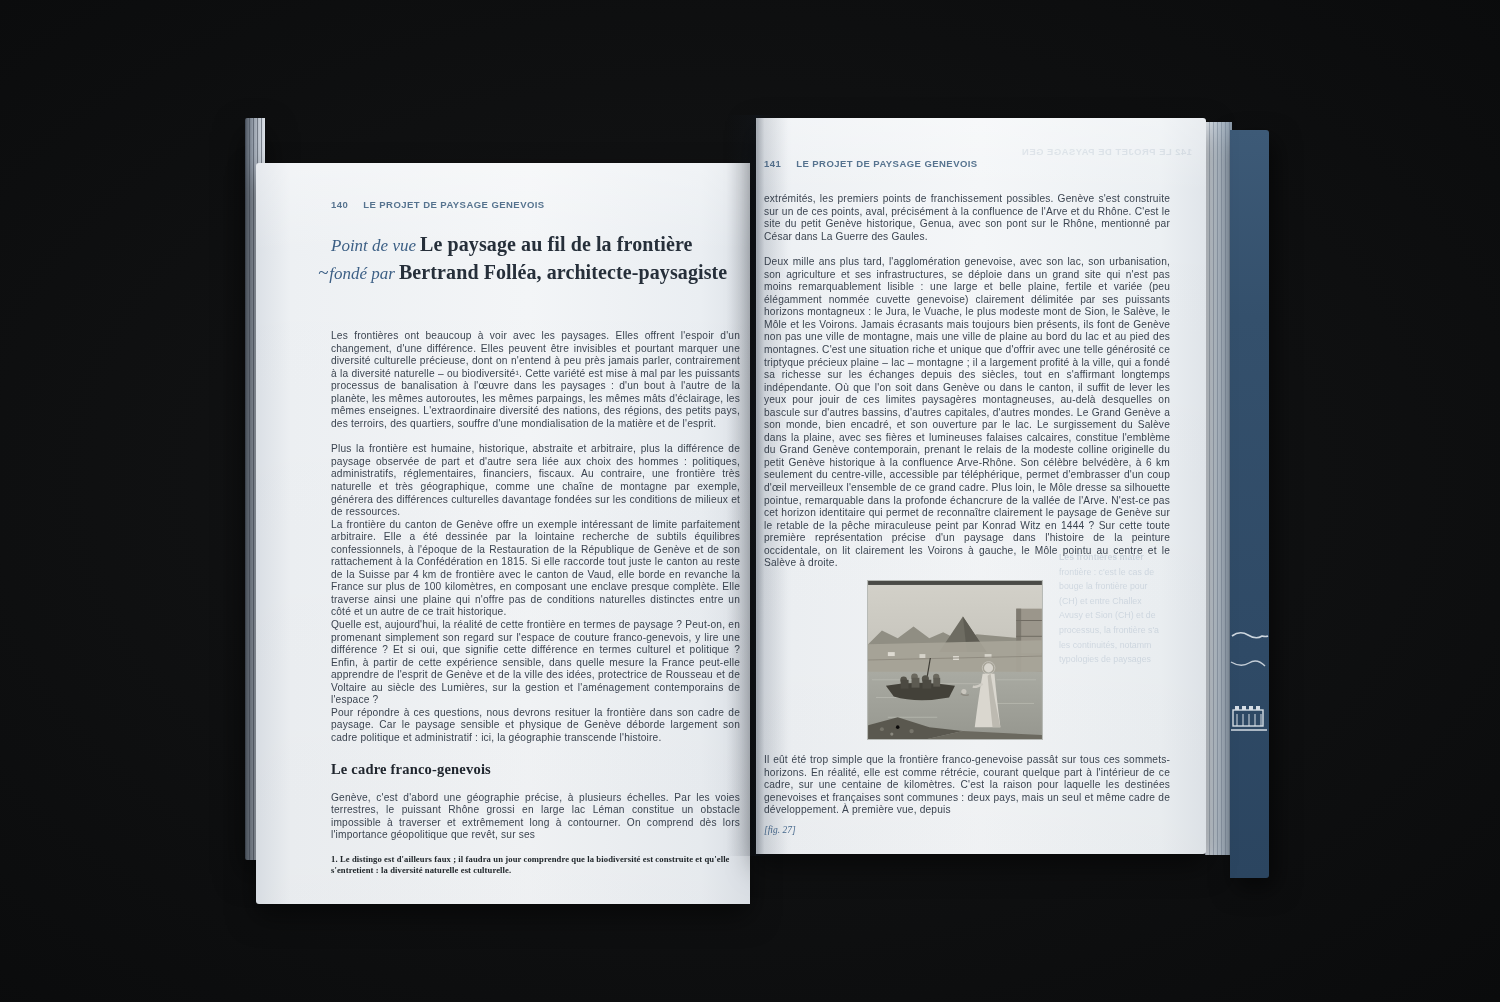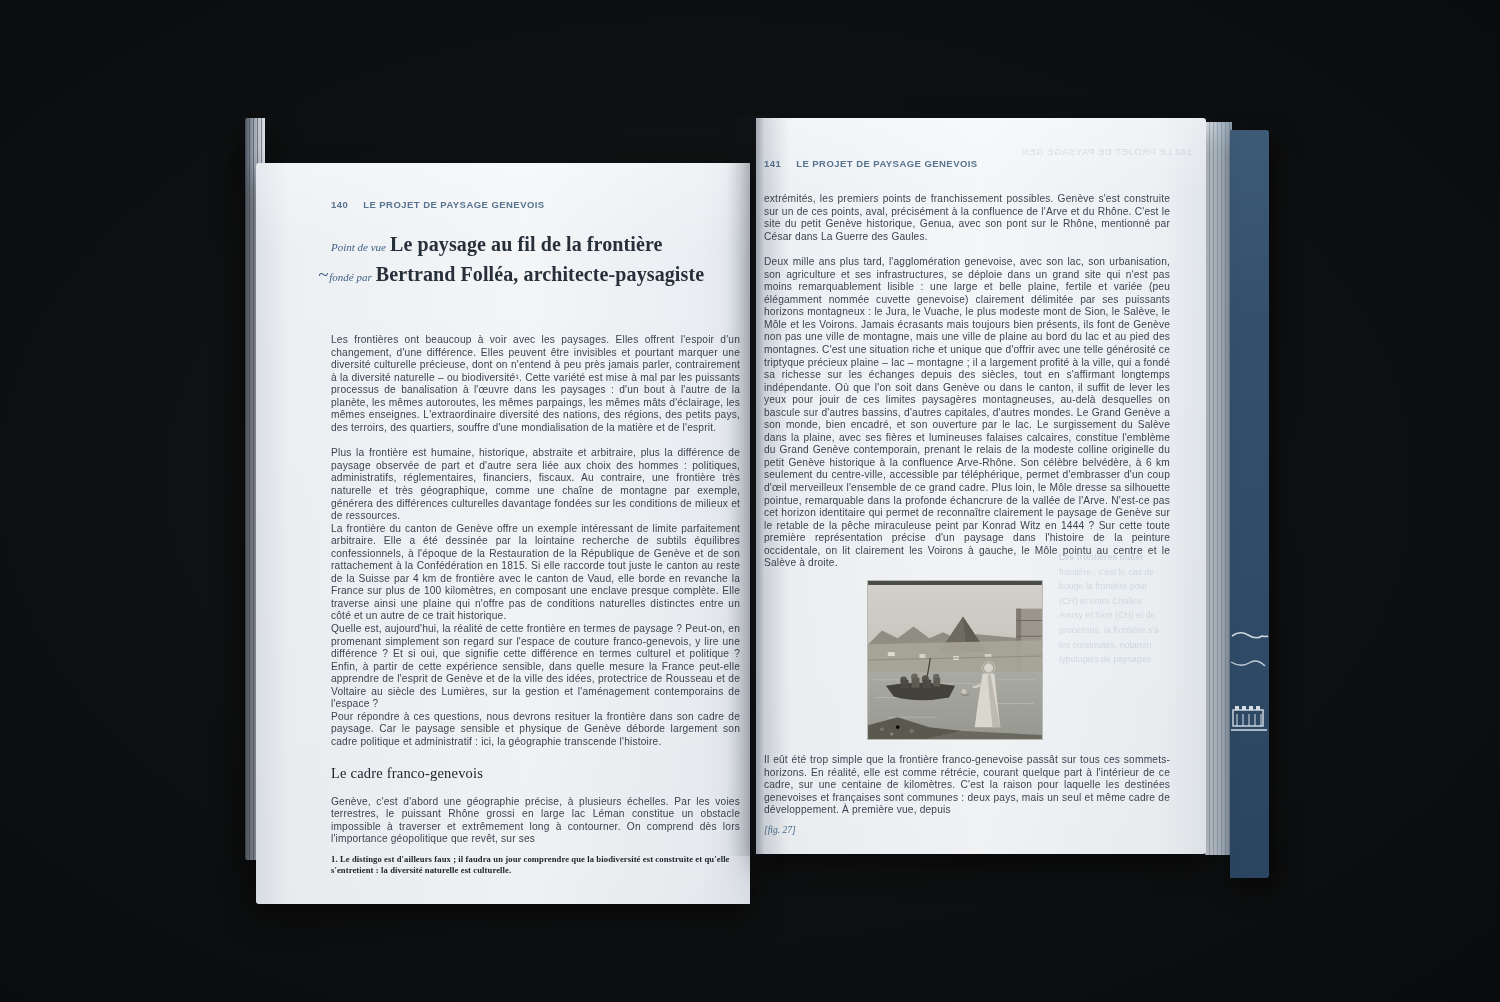--- a/index.html
+++ b/index.html
@@ -61,33 +61,33 @@
 
   
   .running-head{
     display:flex;gap:15px;align-items:baseline;
     font-size:9.5px;font-weight:bold;letter-spacing:.45px;color:#56738f;
   }
   .content-left{position:absolute;left:75px;top:36px;width:409px;}
   .content-right{position:absolute;left:8px;top:40px;width:406px;}
 
   .title-block{margin-top:21px;font-family:"Liberation Serif", serif;line-height:27px;}
-  .kicker,.byline-prefix{font-style:italic;color:#3c5f85;font-size:11px;}
+  .kicker,.byline-prefix{font-style:italic;color:#3c5f85;font-size:17px;}
   .title-main,.byline-name{font-weight:bold;color:#262f3a;font-size:20px;letter-spacing:.1px;}
   .tilde{color:#3c5f85;font-size:19px;font-style:italic;margin-left:-13px;margin-right:1px;}
 
   .body-copy{margin-top:43px;}
   .para{
     margin:0;font-size:10.2px;line-height:12.55px;letter-spacing:.18px;
     color:#3b4450;text-align:justify;
   }
   .gap-before{margin-top:13px;}
 
   .section-heading{
-    font-family:"Liberation Serif", serif;font-weight:normal;font-size:14.5px;
+    font-family:"Liberation Serif", serif;font-weight:bold;font-size:14.5px;
     color:#20262e;margin:16px 0 14px 0;letter-spacing:.2px;
   }
   .footnote{
     position:absolute;left:75px;top:682px;width:400px;
     font-family:"Liberation Serif", serif;font-weight:bold;font-size:8.6px;
     line-height:11.5px;color:#20262a;letter-spacing:.1px;
   }
 
   
   .figure{

